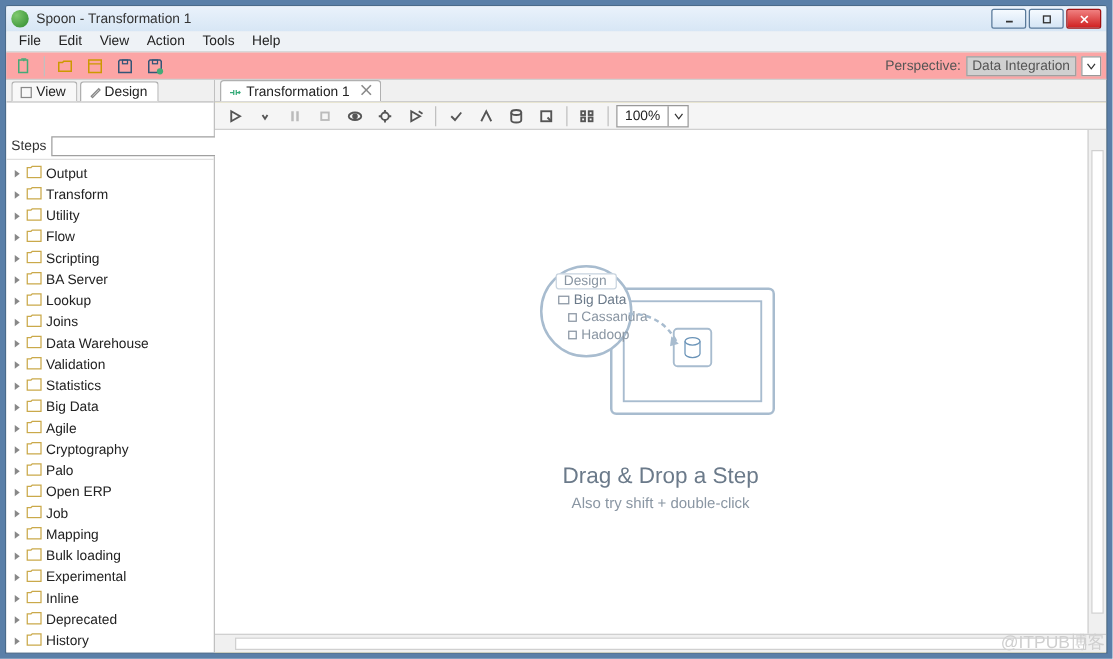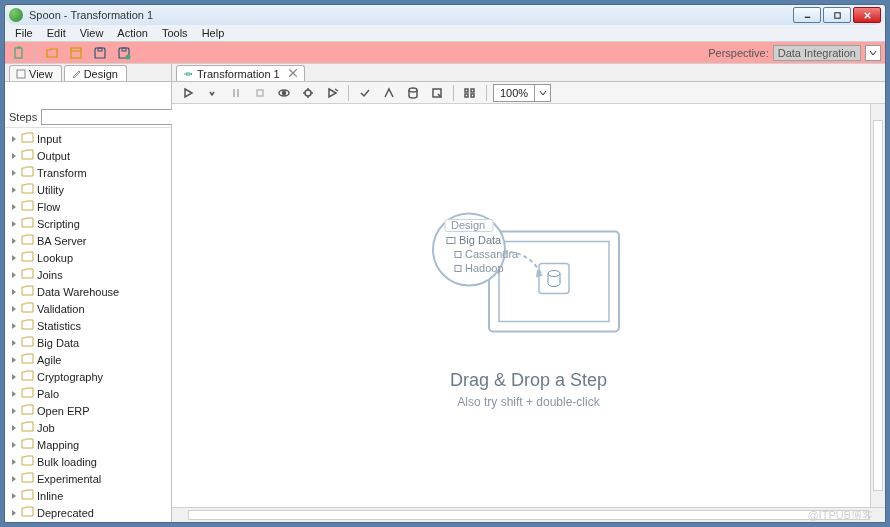--- a/index.html
+++ b/index.html
@@ -1,18 +1,18 @@
 <!DOCTYPE html>
 <html><head>
 <meta charset="utf-8">
 <style>
 *{box-sizing:border-box;margin:0;padding:0;font-family:"Segoe UI",Tahoma,sans-serif;font-size:11px;color:#222;}
 body{background:#5a7fa8;width:890px;height:527px;overflow:hidden;position:relative;}
 .window{position:absolute;top:4px;left:4px;right:4px;bottom:4px;background:#f0f0f0;border:1px solid #4a6a8a;border-radius:3px 3px 0 0;display:flex;flex-direction:column;}
-.titlebar{height:20px;background:linear-gradient(#eaf2fb,#d7e6f5);display:flex;align-items:center;padding:0 4px;position:relative;border-radius:10px;}
+.titlebar{height:20px;background:linear-gradient(#eaf2fb,#d7e6f5);display:flex;align-items:center;padding:0 4px;position:relative;}
 .titlebar .app-icon{width:14px;height:14px;border-radius:50%;background:radial-gradient(circle at 30% 30%,#7fc96f,#2e8b2e);margin-right:6px;}
 .titlebar .title{flex:1;color:#333;}
 .wbtns{display:flex;gap:0;}
 .wbtn{width:28px;height:16px;border:1px solid #5a7a9a;border-radius:2px;display:flex;align-items:center;justify-content:center;background:linear-gradient(#f5faff,#d5e5f5);margin-left:2px;cursor:pointer;}
 .wbtn.close{background:linear-gradient(#f08080,#d02020);border-color:#a01010;color:#fff;}
 .wbtn svg{width:9px;height:9px;}
 .menubar{height:17px;background:#eef2f6;display:flex;align-items:center;padding:0 4px;gap:2px;border-bottom:1px solid #d0d0d0;}
 .menubar .mitem{padding:1px 6px;cursor:pointer;}
 .toolbar{height:22px;background:#fca5a5;display:flex;align-items:center;padding:0 4px;gap:4px;border-bottom:1px solid #d0d0d0;}
 .tbtn{width:20px;height:18px;display:flex;align-items:center;justify-content:center;cursor:pointer;border:1px solid transparent;border-radius:2px;}
@@ -48,21 +48,21 @@
 .zoom .zv{padding:0 6px;}
 .zoom .zd{width:16px;border-left:1px solid #999;display:flex;align-items:center;justify-content:center;height:100%;cursor:pointer;}
 .canvas{flex:1;position:relative;background:#fff;overflow:auto;}
 .placeholder{position:absolute;left:50%;top:48%;transform:translate(-50%,-50%);text-align:center;}
 .placeholder .ptxt{font-size:18px;color:#6b7a8a;margin-top:16px;}
 .placeholder .psub{font-size:12px;color:#8a96a3;margin-top:4px;}
 .scrollh{position:absolute;bottom:0;left:0;right:0;height:15px;background:#f0f0f0;border-top:1px solid #d0d0d0;}
 .scrollh::before{content:"";position:absolute;left:16px;right:16px;top:2px;bottom:2px;background:#fff;border:1px solid #d0d0d0;}
 .scrollv{position:absolute;top:0;right:0;bottom:15px;width:15px;background:#f0f0f0;border-left:1px solid #d0d0d0;}
 .scrollv::before{content:"";position:absolute;top:16px;bottom:16px;left:2px;right:2px;background:#fff;border:1px solid #d0d0d0;}
-.watermark{position:absolute;right:17px;bottom:4px;color:#cfcfcf;font-size:11px;}
+.watermark{position:absolute;right:6px;bottom:4px;color:#cfcfcf;font-size:14px;}
 </style>
 </head>
 <body>
 
 <div class="window">
 
   <div class="titlebar">
     <div class="app-icon"></div>
     <div class="title">Spoon - Transformation 1</div>
     <div class="wbtns">
@@ -162,31 +162,20 @@
               <path d="M2 3 L6 3 M2 6 L6 6 M2 9 L6 9 M8 6 L10 6 M9 5 L9 7" stroke="#555" fill="none"></path>
             </svg>
           </span>
         <span class="ibtn">
             <svg width="12" height="12" viewBox="0 0 12 12">
               <path d="M2 3 L6 3 M2 6 L6 6 M2 9 L6 9 M8 6 L10 6" stroke="#555" fill="none"></path>
             </svg>
           </span>
       </div>
       <div class="tree" id="tree">
-          <div class="tnode">
-            <span class="arrow">
-              <svg viewBox="0 0 8 8">
-                <path d="M2 1 L6 4 L2 7 Z" fill="#888"></path>
-              </svg>
-            </span>
-            <span class="ficon"><svg viewBox="0 0 13 11">
-                <path d="M1 2 L4 2 L5 1 L12 1 L12 10 L1 10 Z" fill="none" stroke="#caa94a" stroke-width="1"></path>
-              </svg></span>
-            <span>Input</span>
-          </div>
           <div class="tnode">
             <span class="arrow">
               <svg viewBox="0 0 8 8">
                 <path d="M2 1 L6 4 L2 7 Z" fill="#888"></path>
               </svg>
             </span>
             <span class="ficon"><svg viewBox="0 0 13 11">
                 <path d="M1 2 L4 2 L5 1 L12 1 L12 10 L1 10 Z" fill="none" stroke="#caa94a" stroke-width="1"></path>
               </svg></span>
             <span>Output</span>

